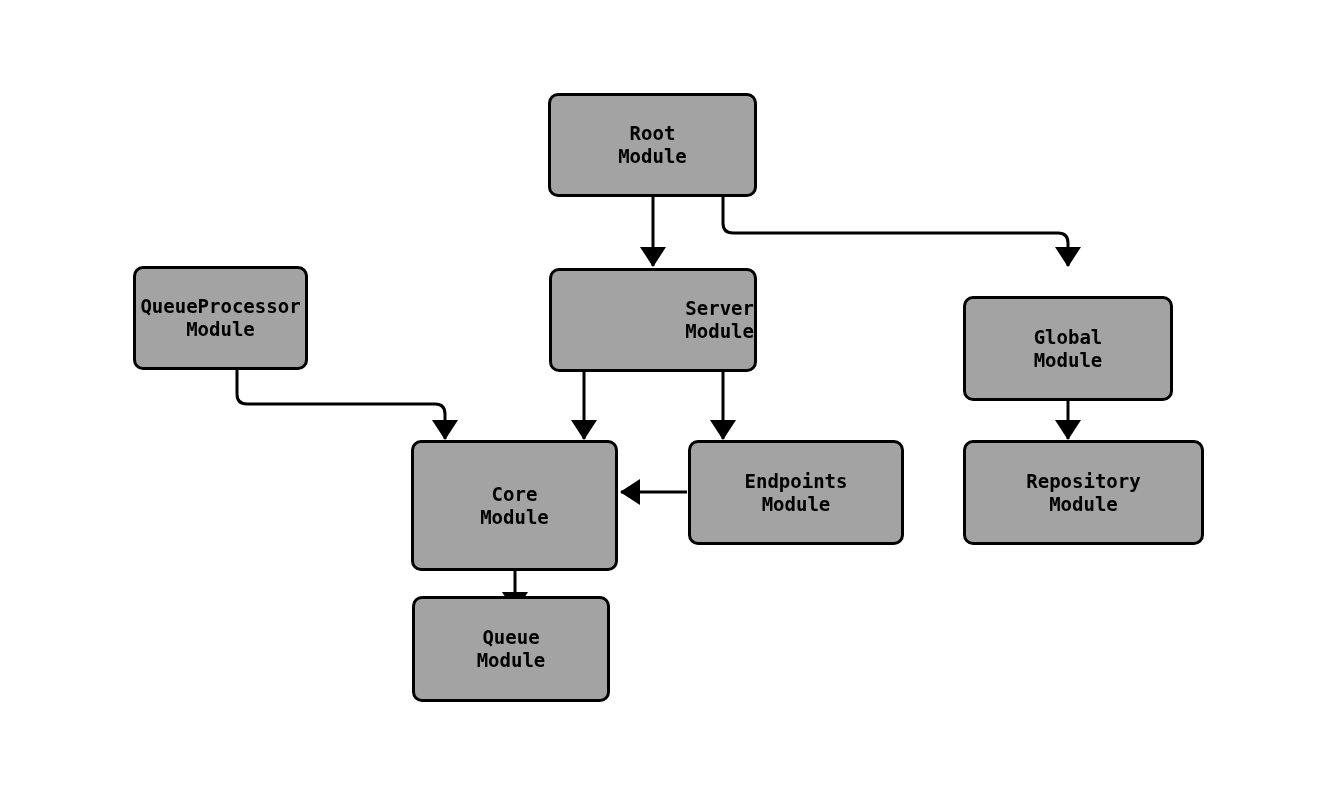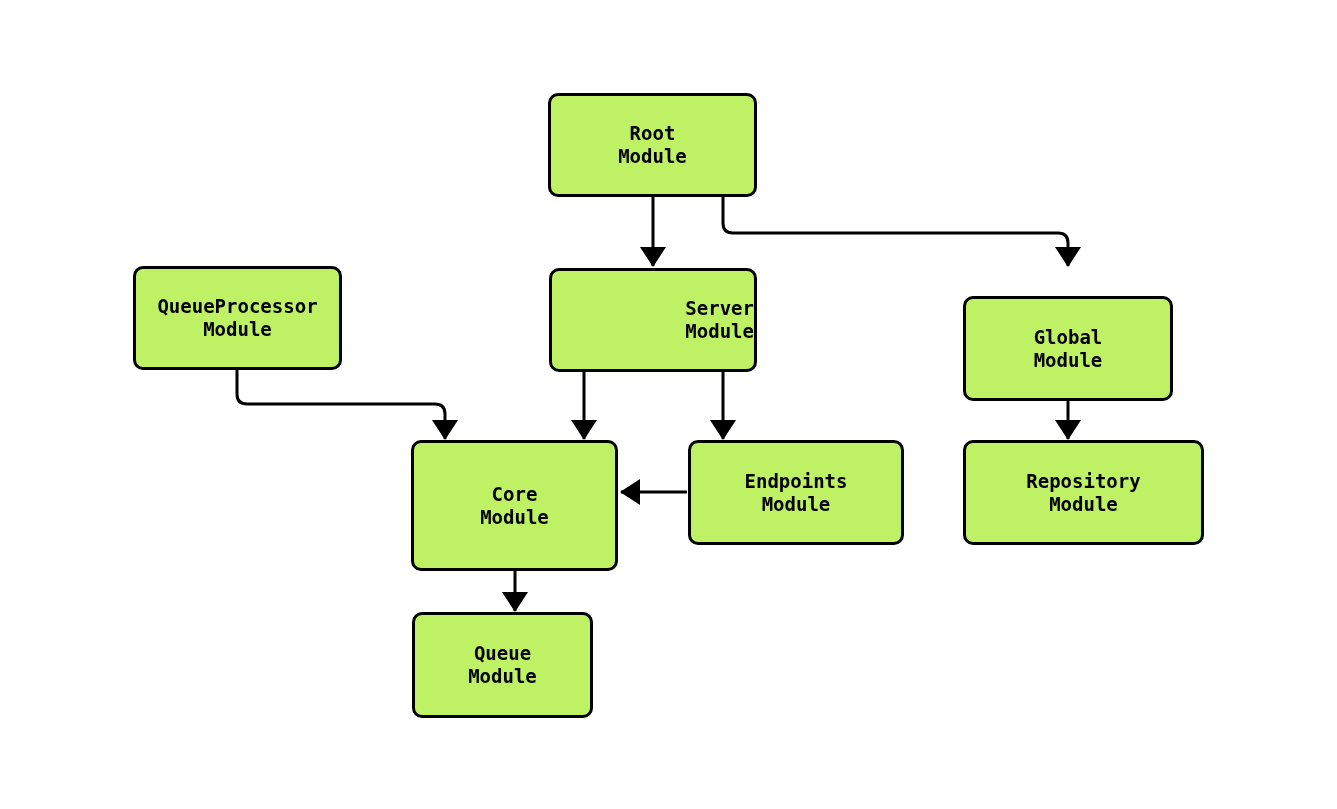--- a/index.html
+++ b/index.html
@@ -25,21 +25,21 @@
   .edges-svg path.edge {
     fill: none;
     stroke: #000000;
     stroke-width: 3;
     stroke-linecap: butt;
     stroke-linejoin: round;
   }
   .node {
     position: absolute;
     box-sizing: border-box;
-    background: #bef264;
+    background: #a3a3a3;
     border: 3px solid #000000;
     border-radius: 10px;
     display: flex;
     align-items: center;
     justify-content: center;
     text-align: center;
   }
   .node-label {
     font-size: 19px;
     font-weight: bold;
@@ -74,33 +74,33 @@
   </div>
 
   <div class="node" style="left:549px; top:268px; width:208px; height:104px;justify-content:flex-end;">
     <div class="node-label"><span>Server</span><br><span>Module</span></div>
   </div>
 
   <div class="node" style="left:963px; top:267px; width:210px; height:105px;margin-top:29px;">
     <div class="node-label"><span>Global</span><br><span>Module</span></div>
   </div>
 
-  <div class="node" style="left:133px; top:266px; width:209px; height:104px;">
+  <div class="node" style="left:133px; top:266px; width:175px; height:104px;">
     <div class="node-label"><span>QueueProcessor</span><br><span>Module</span></div>
   </div>
 
   <div class="node" style="left:411px; top:440px; width:207px; height:131px;align-items:center;">
     <div class="node-label"><span>Core</span><br><span>Module</span></div>
   </div>
 
   <div class="node" style="left:688px; top:440px; width:216px; height:105px;">
     <div class="node-label"><span>Endpoints</span><br><span>Module</span></div>
   </div>
 
   <div class="node" style="left:963px; top:440px; width:241px; height:105px;">
     <div class="node-label"><span>Repository</span><br><span>Module</span></div>
   </div>
 
-  <div class="node" style="left:412px; top:612px; width:181px; height:106px;">
+  <div class="node" style="left:412px; top:596px; width:198px; height:106px;">
     <div class="node-label"><span>Queue</span><br><span>Module</span></div>
   </div>
 
 </div>
 
 </body></html>

